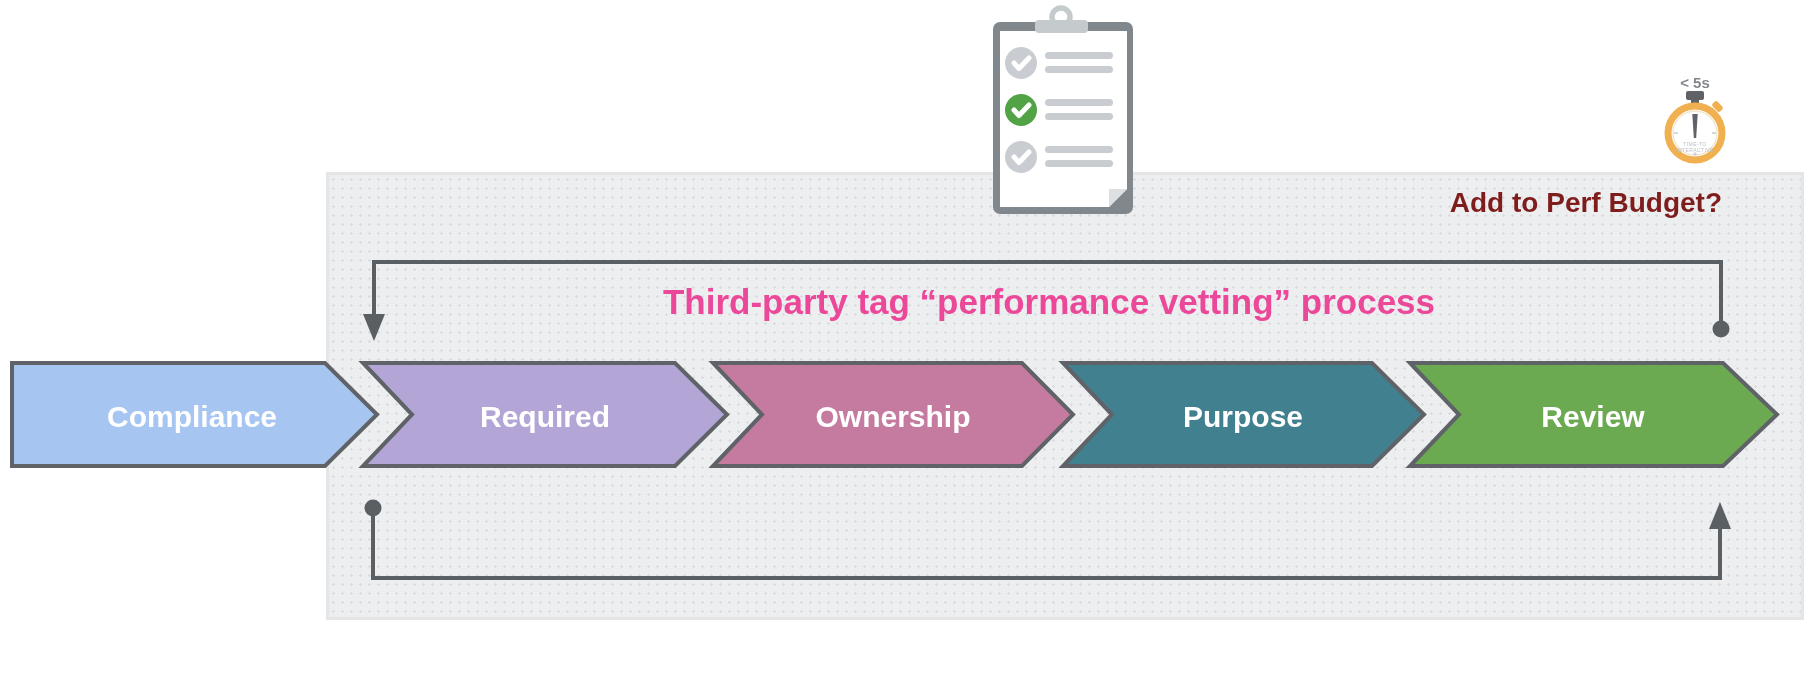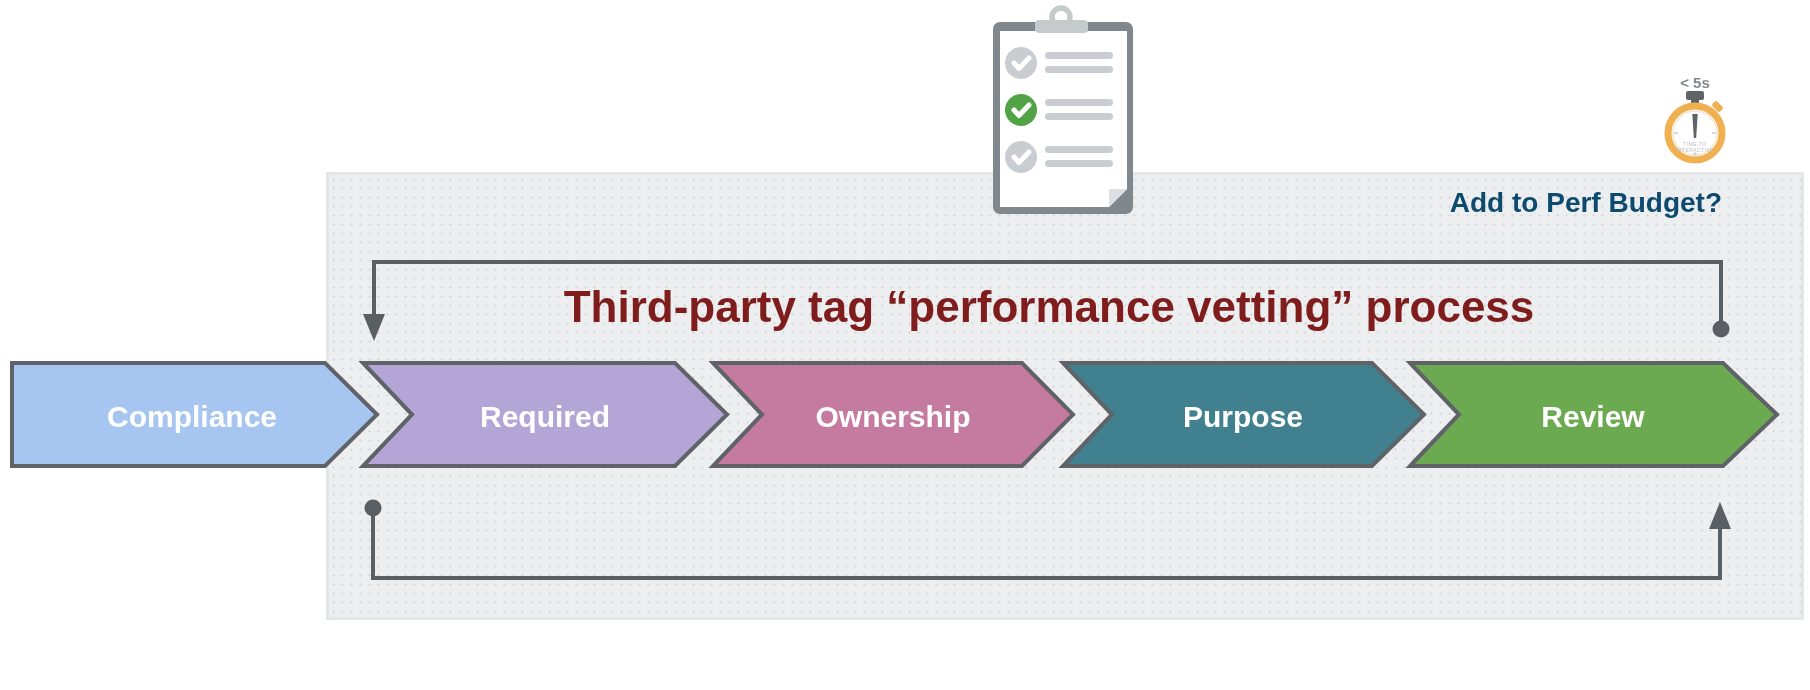--- a/index.html
+++ b/index.html
@@ -25,32 +25,32 @@
   .overlay {
     position: absolute;
     left: 0;
     top: 0;
   }
   .diagram-title {
     position: absolute;
     left: 1049px;
     top: 282px;
     transform: translateX(-50%);
-    font-size: 44px;
+    font-size: 35px;
     font-weight: bold;
-    color: #7f1d1d;
+    color: #ec4899;
     white-space: nowrap;
   }
   .perf-budget {
     position: absolute;
     right: 88px;
     top: 187px;
     font-size: 28px;
     font-weight: bold;
-    color: #0c4a6e;
+    color: #7f1d1d;
     white-space: nowrap;
   }
   .chevron-label {
     font-size: 30px;
     font-weight: bold;
     fill: #ffffff;
   }
   .loop-stroke { stroke: #5a5f64; stroke-width: 4; fill: none; }
   .loop-solid  { fill: #5a5f64; stroke: none; }
   .chevron-shape { stroke: #5f6368; stroke-width: 4; stroke-linejoin: miter; }

